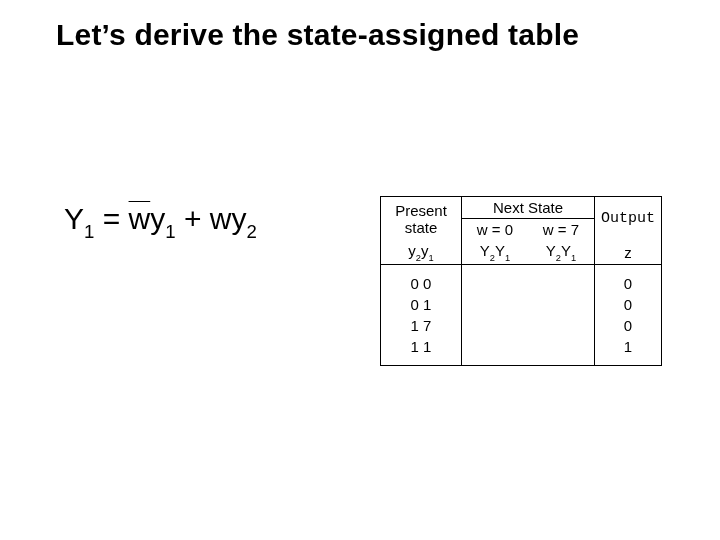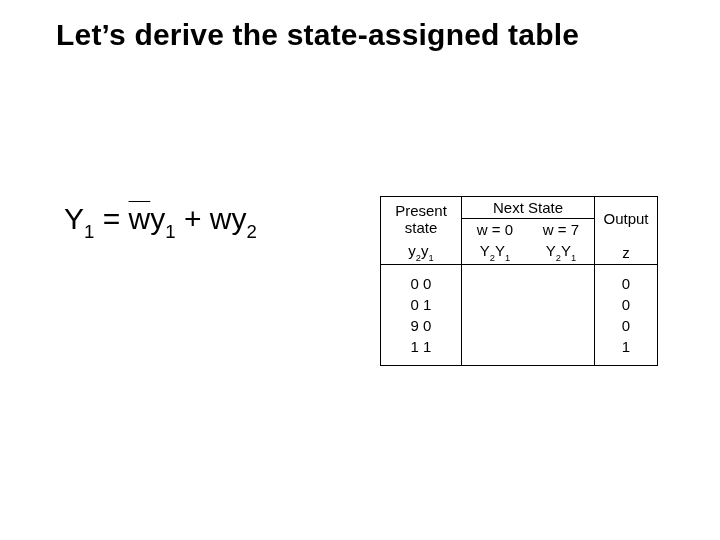--- a/index.html
+++ b/index.html
@@ -58,21 +58,21 @@
   
   .state { border: 1.5px solid #000; }
   
   .vsep-l { border-left: 1.5px solid #000; }
   
   .hsep-b { border-bottom: 1.5px solid #000; }
   .sub { font-size: 0.62em; vertical-align: sub; position: relative; top: 0.1em; }
   .spacer-row td { height: 4px; padding: 0; }
   .w-col { min-width: 54px; }
   .ps-col { min-width: 68px; }
-  .out-col { min-width: 50px; }
+  .out-col { min-width: 50px; font-family: Liberation Mono, monospace; }
   .data-cell { padding: 2px 8px; margin-left: 12px; }
   .data-block td { padding: 1px 8px; }
 </style>
 </head>
 <body>
 
 <div class="slide">
 
   <div class="title">Let’s derive the state-assigned table</div>
 
@@ -127,21 +127,21 @@
         <td></td>
         <td class="vsep-l">0</td>
       </tr>
       <tr class="data-block">
         <td class="data-cell">0 1</td>
         <td class="vsep-l"></td>
         <td></td>
         <td class="vsep-l">0</td>
       </tr>
       <tr class="data-block">
-        <td class="data-cell">9 0</td>
+        <td class="data-cell">1 7</td>
         <td class="vsep-l"></td>
         <td></td>
         <td class="vsep-l">0</td>
       </tr>
       <tr class="data-block">
         <td class="data-cell">1 1</td>
         <td class="vsep-l"></td>
         <td></td>
         <td class="vsep-l">1</td>
       </tr>

